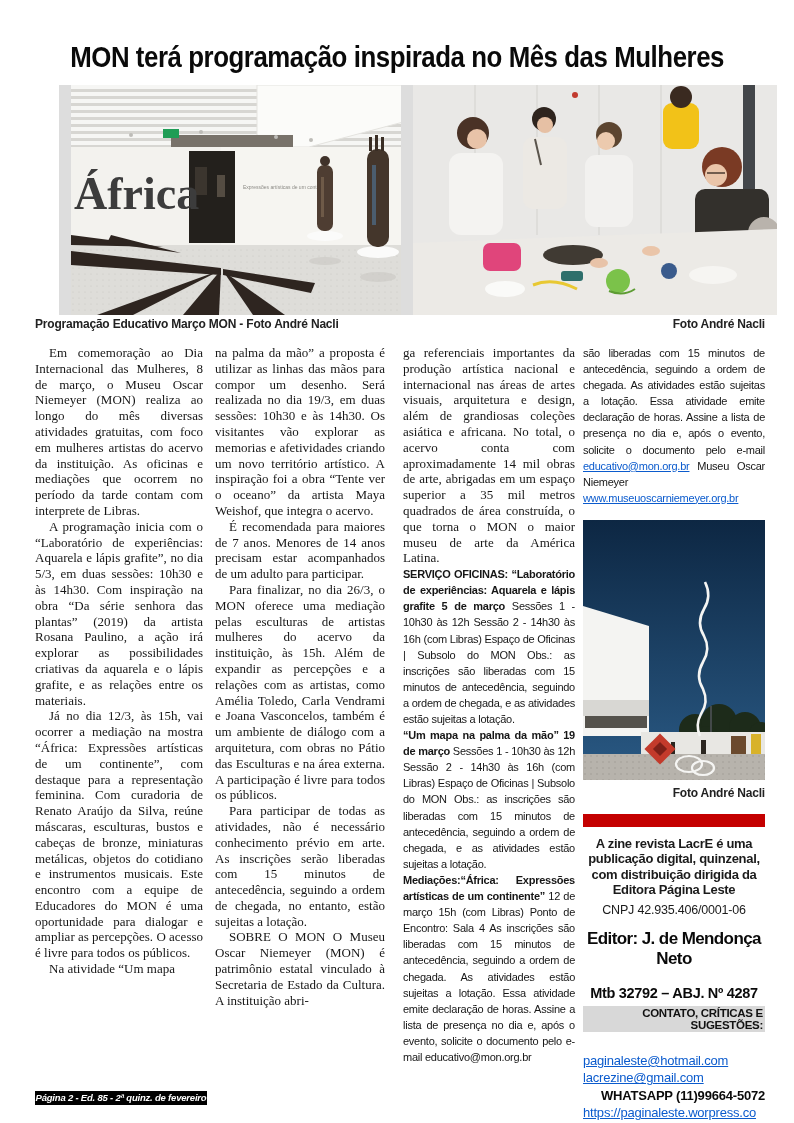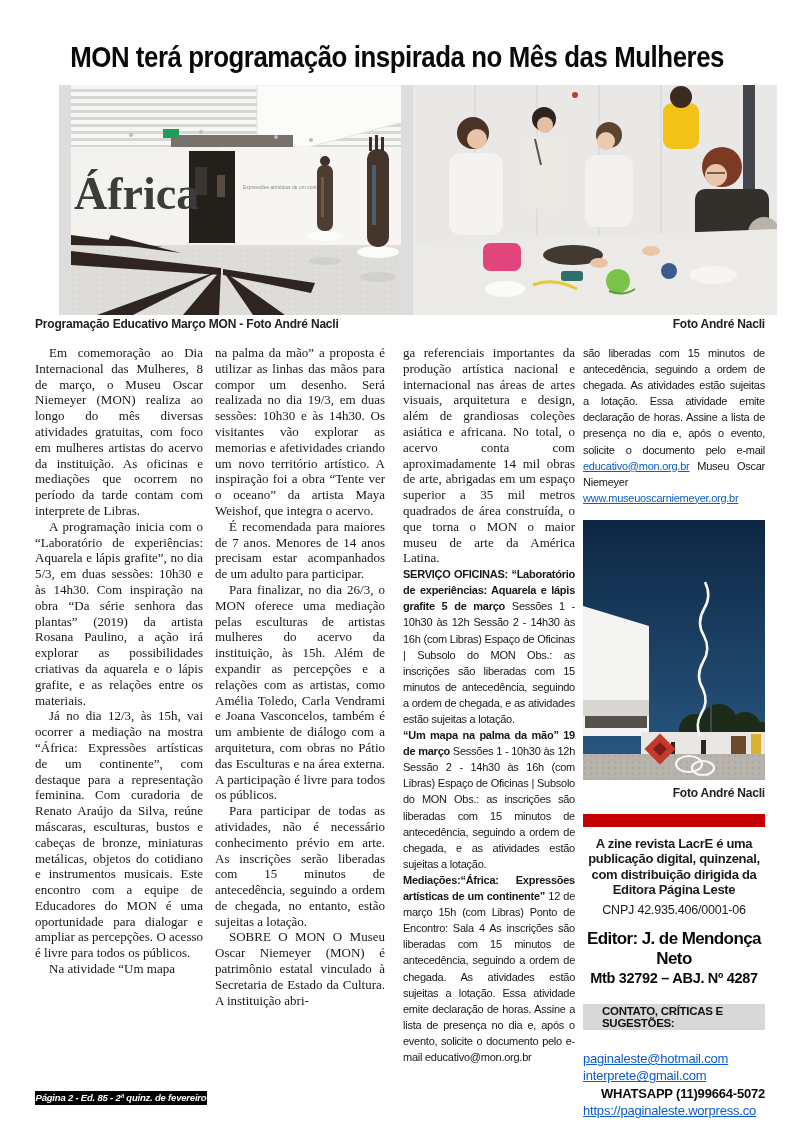--- a/index.html
+++ b/index.html
@@ -40,24 +40,24 @@
   
   .col-photo{width:182px;height:260px;margin-top:14px;overflow:hidden;}
   .col-photo-caption{margin-top:6px;font-size:12px;font-weight:700;letter-spacing:-0.2px;
                      text-align:right;color:#222;}
   .redbar{width:182px;height:13px;background:#c40000;margin-top:14px;}
   .zine-text{margin-top:9px;font-size:13px;font-weight:700;line-height:15.5px;
              letter-spacing:-0.3px;text-align:center;color:#1b1b1b;}
   .cnpj{margin-top:5px;font-size:12.5px;letter-spacing:-0.2px;text-align:center;color:#1b1b1b;}
   .editor-line{margin-top:12px;font-size:17px;font-weight:700;letter-spacing:-0.6px;
                text-align:center;color:#0a0a0a;}
-  .mtb-line{margin-top:1px;font-size:14.5px;font-weight:700;letter-spacing:-0.3px;
+  .mtb-line{margin-top:16px;font-size:14.5px;font-weight:700;letter-spacing:-0.3px;
             text-align:center;color:#0a0a0a;}
-  .contact-bar{margin-top:18px;background:#d8d8d8;padding:1px 19px;font-size:11.5px;
-               font-weight:700;letter-spacing:-0.3px;text-align:left;color:#111;}
+  .contact-bar{margin-top:5px;background:#d8d8d8;padding:1px 2px;font-size:11.5px;
+               font-weight:700;letter-spacing:-0.3px;text-align:right;color:#111;}
   .links-block{margin-top:20px;font-size:13px;line-height:17.5px;letter-spacing:-0.2px;}
   .links-block .whats{font-weight:700;color:#0a0a0a;padding-left:18px;text-decoration:none;}
   .links-block div{white-space:normal;word-break:break-word;}
 
   
   .footer-bar{position:absolute;left:35px;top:1091px;width:172px;height:14px;background:#000;
               color:#fff;font-size:9.5px;font-weight:700;font-style:italic;line-height:14px;
               text-align:center;letter-spacing:-0.2px;}
 </style>
 </head>
@@ -260,21 +260,21 @@
     <div class="col-photo-caption">Foto André Nacli</div>
 
     <div class="redbar"></div>
     <div class="zine-text">A zine revista LacrE é uma publicação digital, quinzenal, com distribuição dirigida da Editora Página Leste</div>
     <div class="cnpj">CNPJ 42.935.406/0001-06</div>
     <div class="editor-line">Editor: J. de Mendonça Neto</div>
     <div class="mtb-line">Mtb 32792 – ABJ. Nº 4287</div>
     <div class="contact-bar">CONTATO, CRÍTICAS E SUGESTÕES:</div>
     <div class="links-block">
       <div><a class="doclink">paginaleste@hotmail.com</a></div>
-      <div><a class="doclink">interprete@gmail.com</a></div>
+      <div><a class="doclink">lacrezine@gmail.com</a></div>
       <div class="whats">WHATSAPP (11)99664-5072</div>
       <div><a class="doclink">https://paginaleste.worpress.com/</a></div>
       <div><a class="doclink">instagram.com/zinelacre</a></div>
     </div>
 
   </div>
 
   <div class="footer-bar">Página 2 - Ed. 85 - 2ª quinz. de fevereiro 2025</div>
 
 </div>

